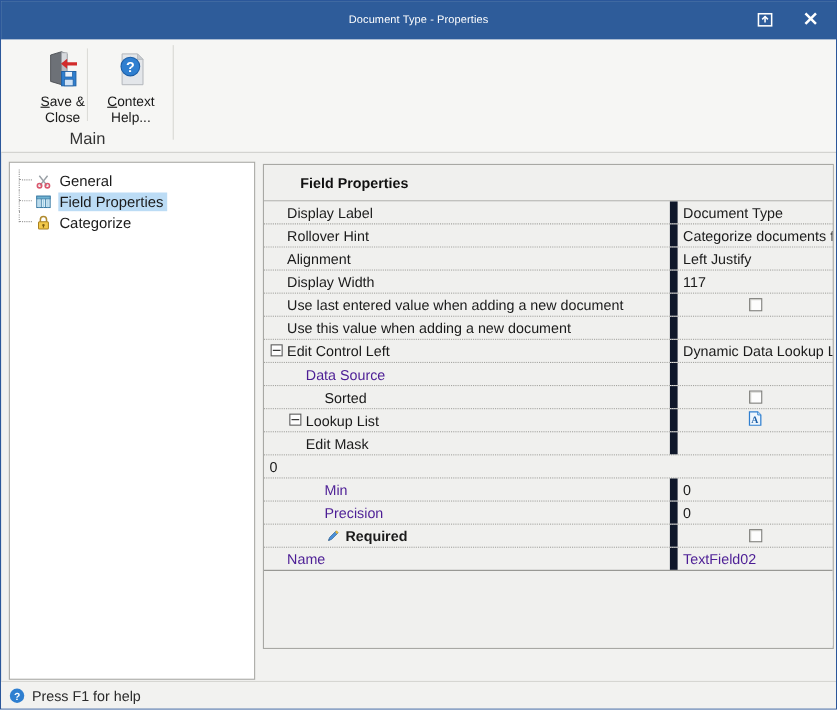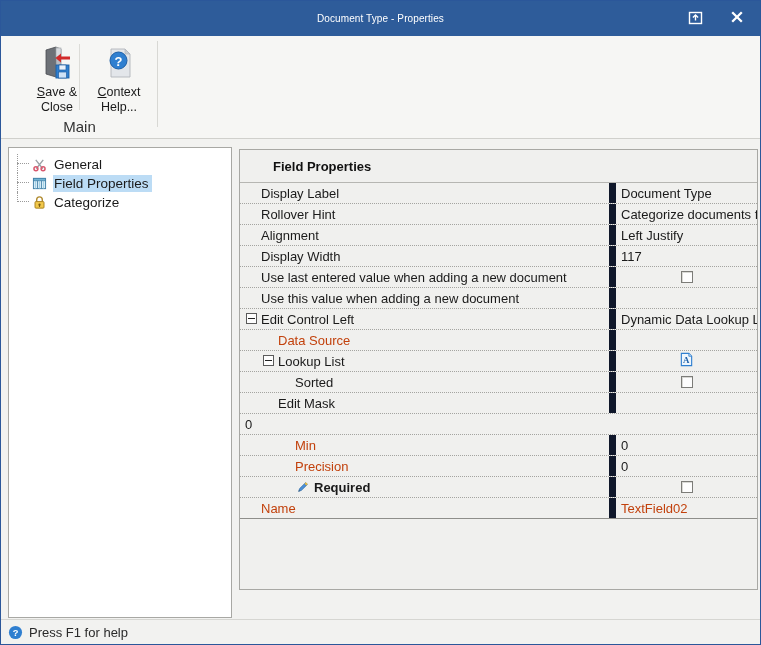--- a/index.html
+++ b/index.html
@@ -220,21 +220,21 @@
     font-size: 13px;
     padding-left: 5px;
     overflow: hidden;
     white-space: nowrap;
   }
   .gcell-val.center { justify-content: center; padding-left: 0; }
   .name-text { display: inline-block; }
   .lvl0 { padding-left: 21px; }
   .lvl1 { padding-left: 38px; }
   .lvl2 { padding-left: 55px; }
-  .red { color: #c2410c; }
+  .red { color: #4c1d95; }
   .expander {
     position: absolute;
     width: 11px; height: 11px;
     border: 1px solid #5a5a5a;
     background: #fdfdfd;
     box-sizing: border-box;
     display: flex;
     align-items: center;
     justify-content: center;
     font-size: 10px;
@@ -479,37 +479,37 @@
         <div class="grow">
           <div class="gcell-name">
             <span class="name-text lvl1 red">Data Source</span>
           </div>
           <div class="gcell-val">
             <span></span>
           </div>
         </div>
         <div class="grow">
           <div class="gcell-name">
+            <span class="name-text lvl2">Sorted</span>
+          </div>
+          <div class="gcell-val center">
+            <span class="chk"></span>
+          </div>
+        </div>
+        <div class="grow">
+          <div class="gcell-name">
             <span class="expander exp-l1"></span>
             <span class="name-text lvl1">Lookup List</span>
           </div>
           <div class="gcell-val center">
             <span><svg width="15" height="15" viewBox="0 0 16 16">
                 <path d="M2.5 1.5 L10.5 1.5 L13.5 4.5 L13.5 14.5 L2.5 14.5 Z" fill="#eef6fd" stroke="#2f7fd0" stroke-width="1.2"></path>
                 <path d="M10.5 1.5 L10.5 4.5 L13.5 4.5" fill="#cde2f5" stroke="#2f7fd0" stroke-width="0.9"></path>
                 <text x="7.6" y="12" font-family="Liberation Serif, serif" font-size="9.5" font-weight="bold" fill="#1c5ea6" text-anchor="middle">A</text>
               </svg></span>
-          </div>
-        </div>
-        <div class="grow">
-          <div class="gcell-name">
-            <span class="name-text lvl2">Sorted</span>
-          </div>
-          <div class="gcell-val center">
-            <span class="chk"></span>
           </div>
         </div>
         <div class="grow">
           <div class="gcell-name">
             <span class="name-text lvl1">Edit Mask</span>
           </div>
           <div class="gcell-val">
             <span></span>
           </div>
         </div>

